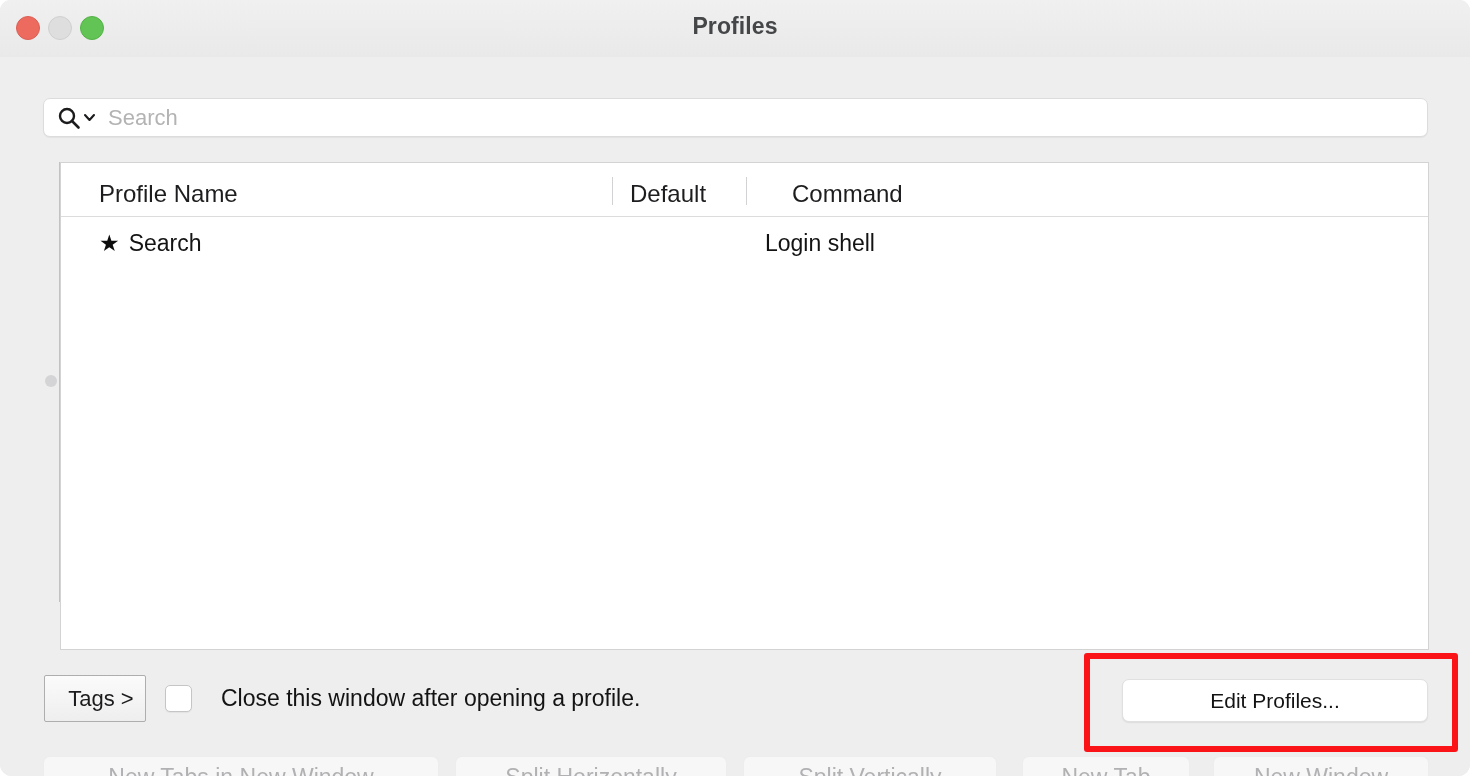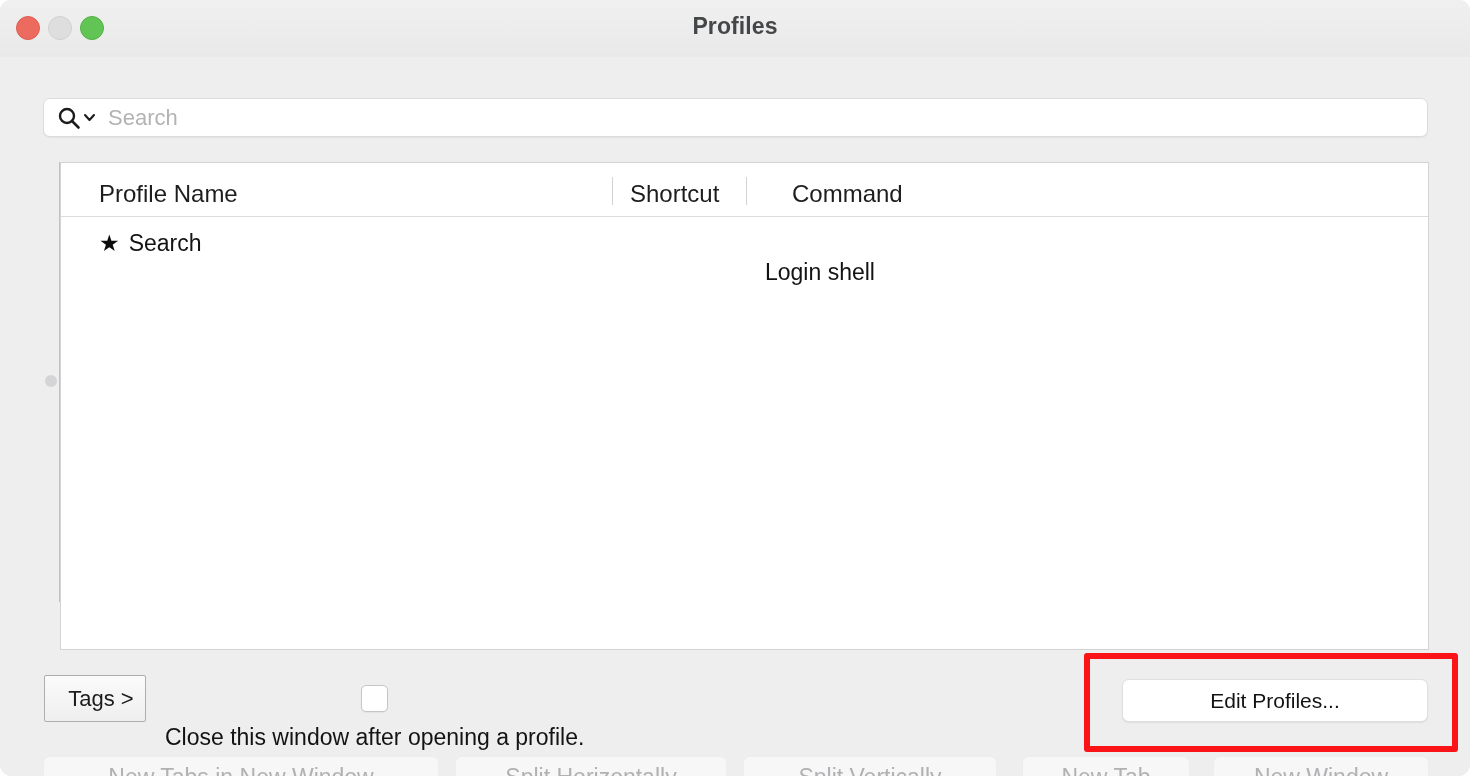--- a/index.html
+++ b/index.html
@@ -195,21 +195,21 @@
     display: flex;
     align-items: center;
     gap: 9px;
   }
   .star-icon {
     font-size: 23px;
     line-height: 1;
     color: #0c0c0d;
   }
   .cell-shortcut { left: 569px; top: 13px; }
-  .cell-command  { left: 704px; top: 13px; margin-top: 29px; }
+  .cell-command  { left: 704px; top: 13px; }
 
   
   #tags-button {
     position: absolute;
     left: 44px;
     top: 618px;
     width: 102px;
     height: 47px;
     background: linear-gradient(to bottom, #fbfbfb 0%, #eeeeee 100%);
     border: 1px solid #aeaeae;
@@ -223,22 +223,21 @@
     cursor: default;
     padding-left: 12px;
   }
 
   #close-checkbox-wrap {
     position: absolute;
     left: 165px;
     top: 628px;
     display: flex;
     align-items: center;
-    gap: 12px;
-    flex-direction: column;
+    gap: 29px;
   }
   #close-checkbox {
     width: 27px;
     height: 27px;
     background: #ffffff;
     border: 1px solid #c5c5c7;
     border-radius: 5px;
     box-sizing: border-box;
     box-shadow: 0 1px 1px rgba(0,0,0,0.05);
     flex: none;
@@ -342,21 +341,21 @@
 
     <div id="left-divider"></div>
     <div id="split-handle"></div>
     <div id="right-divider"></div>
 
     <div id="profiles-table">
 
       <div id="table-header">
         <div class="th th-col-0">Profile Name</div>
         <div class="col-sep col-sep-1"></div>
-        <div class="th th-col-1">Shortcut</div>
+        <div class="th th-col-1">Default</div>
         <div class="col-sep col-sep-2"></div>
         <div class="th th-col-2">Command</div>
       </div>
 
       <div id="table-body">
         <div class="table-row">
           <div class="cell cell-name">
             <span class="star-icon">★</span>
             <span>Search</span>
           </div>

